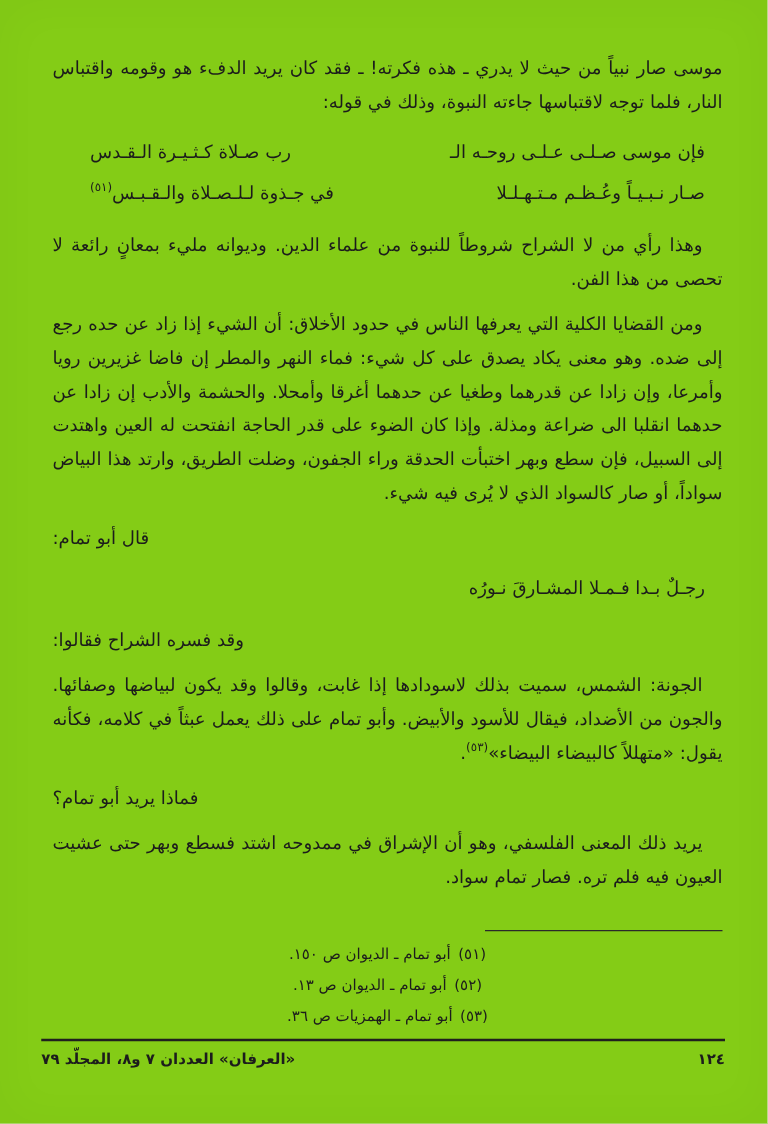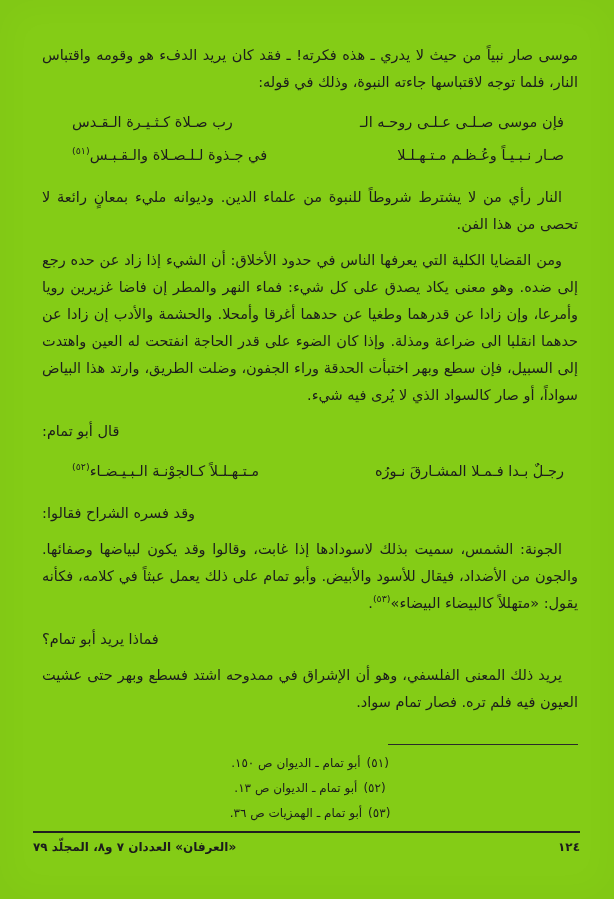--- a/index.html
+++ b/index.html
@@ -87,30 +87,29 @@
       <div class="verse-line">
         <span class="hemistich">فإن موسى صـلـى عـلـى روحـه الـ</span>
         <span class="hemistich">رب صـلاة كـثـيـرة الـقـدس</span>
       </div>
       <div class="verse-line">
         <span class="hemistich">صـار نـبـيـاً وعُـظـم مـتـهـلـلا</span>
         <span class="hemistich"><span>في جـذوة لـلـصـلاة والـقـبـس</span><sup class="note">(٥١)</sup></span>
       </div>
     </div>
 
-    <p class="para indent">النار رأي من لا يشترط شروطاً للنبوة من علماء الدين. وديوانه مليء بمعانٍ رائعة لا تحصى من هذا الفن.</p>
+    <p class="para indent">وهذا رأي من لا الشراح شروطاً للنبوة من علماء الدين. وديوانه مليء بمعانٍ رائعة لا تحصى من هذا الفن.</p>
 
     <p class="para indent">ومن القضايا الكلية التي يعرفها الناس في حدود الأخلاق: أن الشيء إذا زاد عن حده رجع إلى ضده. وهو معنى يكاد يصدق على كل شيء: فماء النهر والمطر إن فاضا غزيرين رويا وأمرعا، وإن زادا عن قدرهما وطغيا عن حدهما أغرقا وأمحلا. والحشمة والأدب إن زادا عن حدهما انقلبا الى ضراعة ومذلة. وإذا كان الضوء على قدر الحاجة انفتحت له العين واهتدت إلى السبيل، فإن سطع وبهر اختبأت الحدقة وراء الجفون، وضلت الطريق، وارتد هذا البياض سواداً، أو صار كالسواد الذي لا يُرى فيه شيء.</p>
 
     <p class="para indent single">قال أبو تمام:</p>
 
     <div class="verse-block">
       <div class="verse-line">
         <span class="hemistich">رجـلٌ بـدا فـمـلا المشـارقَ نـورُه</span>
-        <span class="hemistich"><span>مـتـهـلـلاً كـالجوْنـة الـبـيـضـاء</span><sup class="note">(٥٢)</sup></span>
       </div>
     </div>
 
     <p class="para indent single">وقد فسره الشراح فقالوا:</p>
 
     <p class="para indent"><span>الجونة: الشمس، سميت بذلك لاسودادها إذا غابت، وقالوا وقد يكون لبياضها وصفائها. والجون من الأضداد، فيقال للأسود والأبيض. وأبو تمام على ذلك يعمل عبثاً في كلامه، فكأنه يقول: «متهللاً كالبيضاء البيضاء»</span><sup class="note">(٥٣)</sup><span>.</span></p>
 
     <p class="para indent single">فماذا يريد أبو تمام؟</p>
 
     <p class="para indent">يريد ذلك المعنى الفلسفي، وهو أن الإشراق في ممدوحه اشتد فسطع وبهر حتى عشيت العيون فيه فلم تره. فصار تمام سواد.</p>

